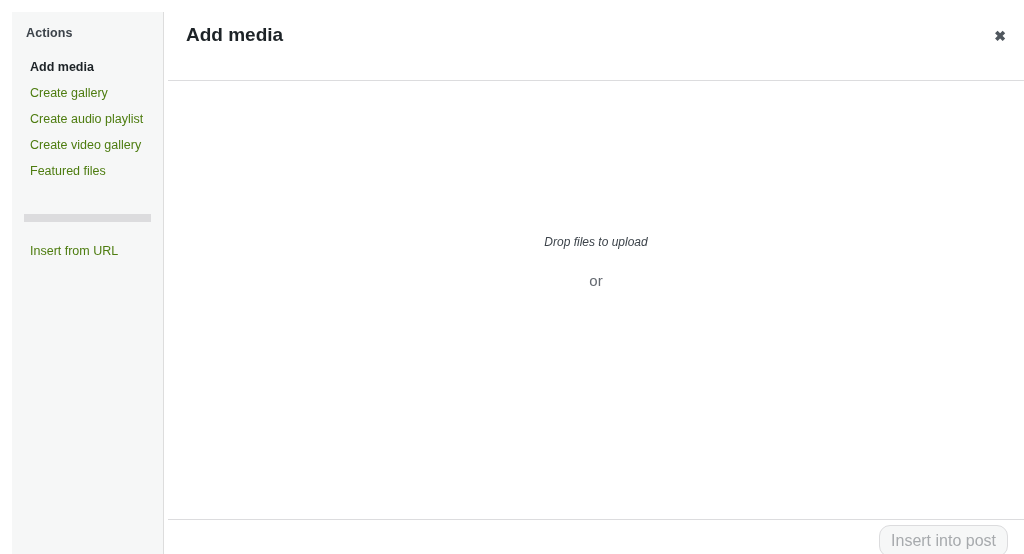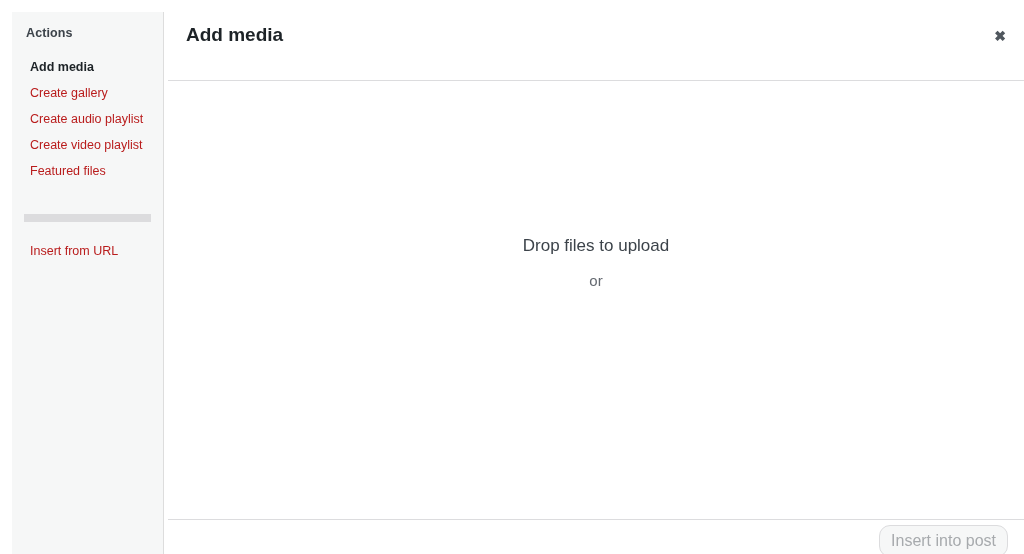--- a/index.html
+++ b/index.html
@@ -37,21 +37,21 @@
     padding: 0 14px;
     margin-bottom: 16px;
     letter-spacing: 0.1px;
   }
   .sidebar-list { list-style: none; }
   .sidebar-item {
     font-size: 12.5px;
     line-height: 14px;
     padding: 0 14px;
     margin-bottom: 12px;
-    color: #b91c1c;
+    color: #4d7c0f;
     cursor: pointer;
     white-space: nowrap;
   }
   .sidebar-item.active {
     color: #1d2327;
     font-weight: bold;
     cursor: default;
   }
   .sidebar-divider {
     height: 1px;
@@ -141,25 +141,26 @@
     align-items: flex-start;
     justify-content: center;
     overflow: hidden;
   }
   .dropzone {
     width: 100%;
     text-align: center;
     padding-top: 146px;
   }
   .drop-title {
-    font-size: 17px;
+    font-size: 12px;
     color: #3c434a;
     line-height: 1.25;
-    margin-bottom: 9px;
+    margin-bottom: 15px;
     font-weight: normal;
+    font-style: italic;
   }
   .drop-or {
     font-size: 15px;
     color: #646970;
     margin-bottom: 10px;
     line-height: 1;
   }
   .select-files-wrap {
     display: inline-block;
     border: 4px solid #ee1111;
@@ -216,21 +217,21 @@
 <div class="modal">
 
   <aside class="sidebar">
 
     <div class="sidebar-heading">Actions</div>
 
     <ul class="sidebar-list">
       <li class="sidebar-item active">Add media</li>
       <li class="sidebar-item">Create gallery</li>
       <li class="sidebar-item">Create audio playlist</li>
-      <li class="sidebar-item">Create video playlist</li>
+      <li class="sidebar-item">Create video gallery</li>
       <li class="sidebar-item">Featured files</li>
     </ul>
 
     <div class="sidebar-divider"></div>
 
     <ul class="sidebar-list">
       <li class="sidebar-item">Insert from URL</li>
     </ul>
 
   </aside>

